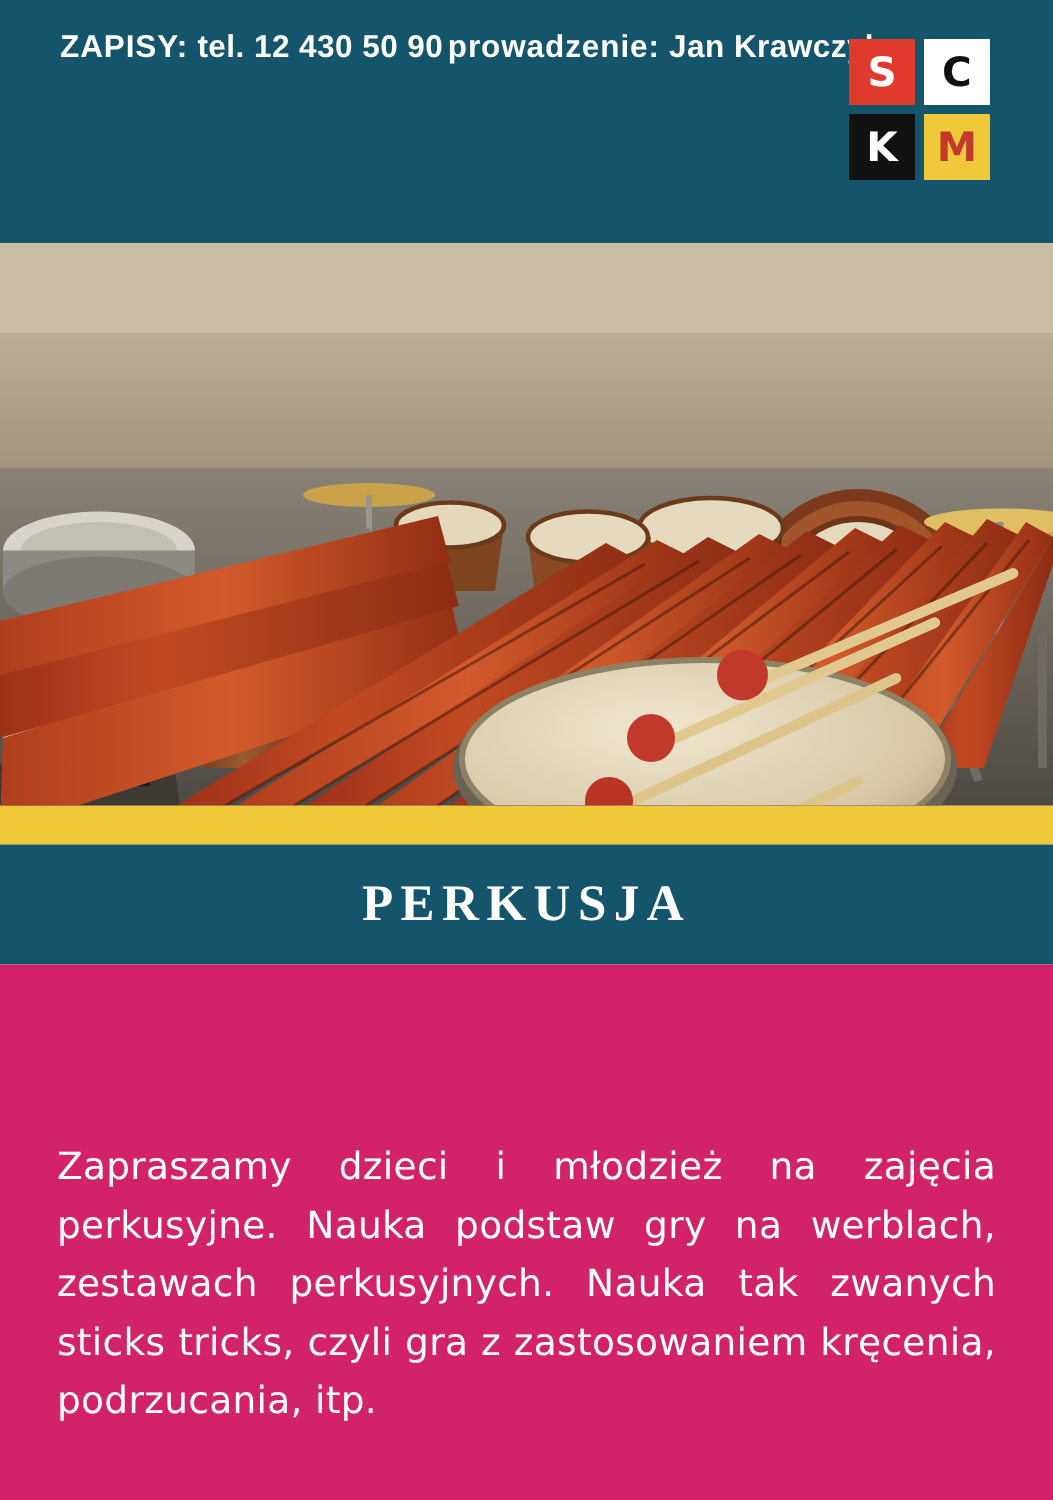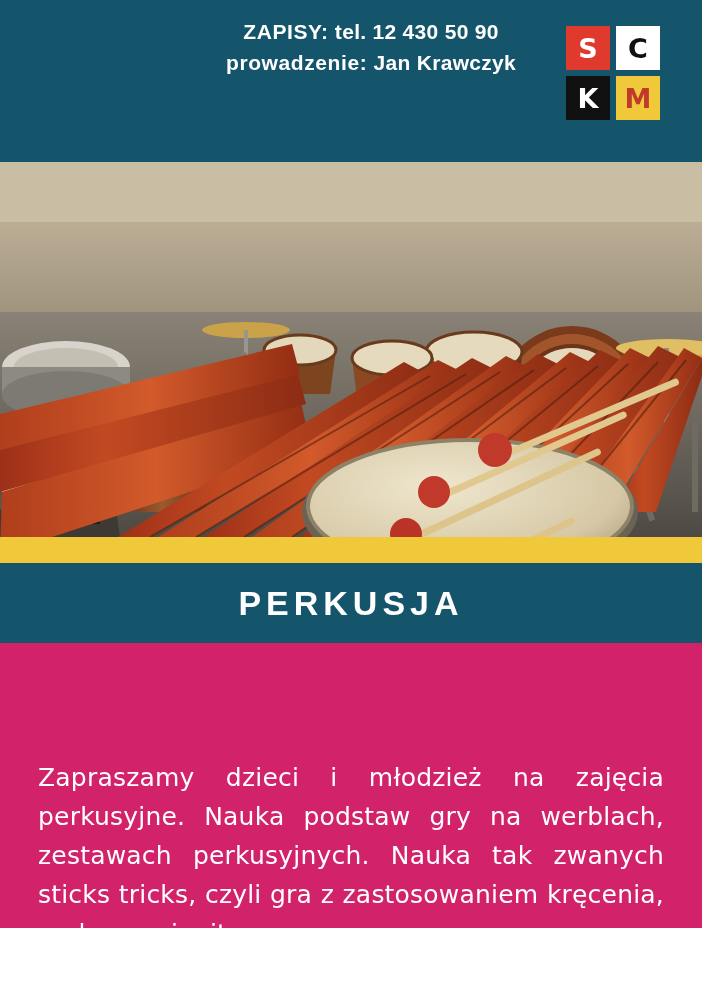--- a/index.html
+++ b/index.html
@@ -22,23 +22,22 @@
   .header {
     position: relative;
     width: 702px;
     height: 162px;
     background: #14556b;
     box-sizing: border-box;
     padding: 18px 0 0 40px;
   }
   .contact-block {
     display: flex;
-    flex-direction: column;
+    flex-direction: row;
     gap: 3px;
-    text-align: center;
   }
   .contact-line {
     color: #ffffff;
     font-size: 21px;
     font-weight: bold;
     letter-spacing: 0.3px;
     line-height: 1.32;
     white-space: nowrap;
   }
   .contact-line .lbl {
@@ -94,27 +93,27 @@
     display: flex;
     align-items: center;
     justify-content: center;
   }
   .title-band h1 {
     margin: 0;
     color: #ffffff;
     font-size: 34px;
     font-weight: bold;
     letter-spacing: 5px;
-    font-family: Liberation Sans, sans-serif;
+    font-family: Liberation Serif, serif;
   }
 
   
   .body-band {
     width: 702px;
-    height: 285px;
+    height: 357px;
     background: #d1226a;
     box-sizing: border-box;
     padding: 90px 38px 0 38px;
   }
   .body-text {
     color: #ffffff;
     font-size: 25px;
     line-height: 1.56;
     text-align: justify;
     letter-spacing: 0.2px;

